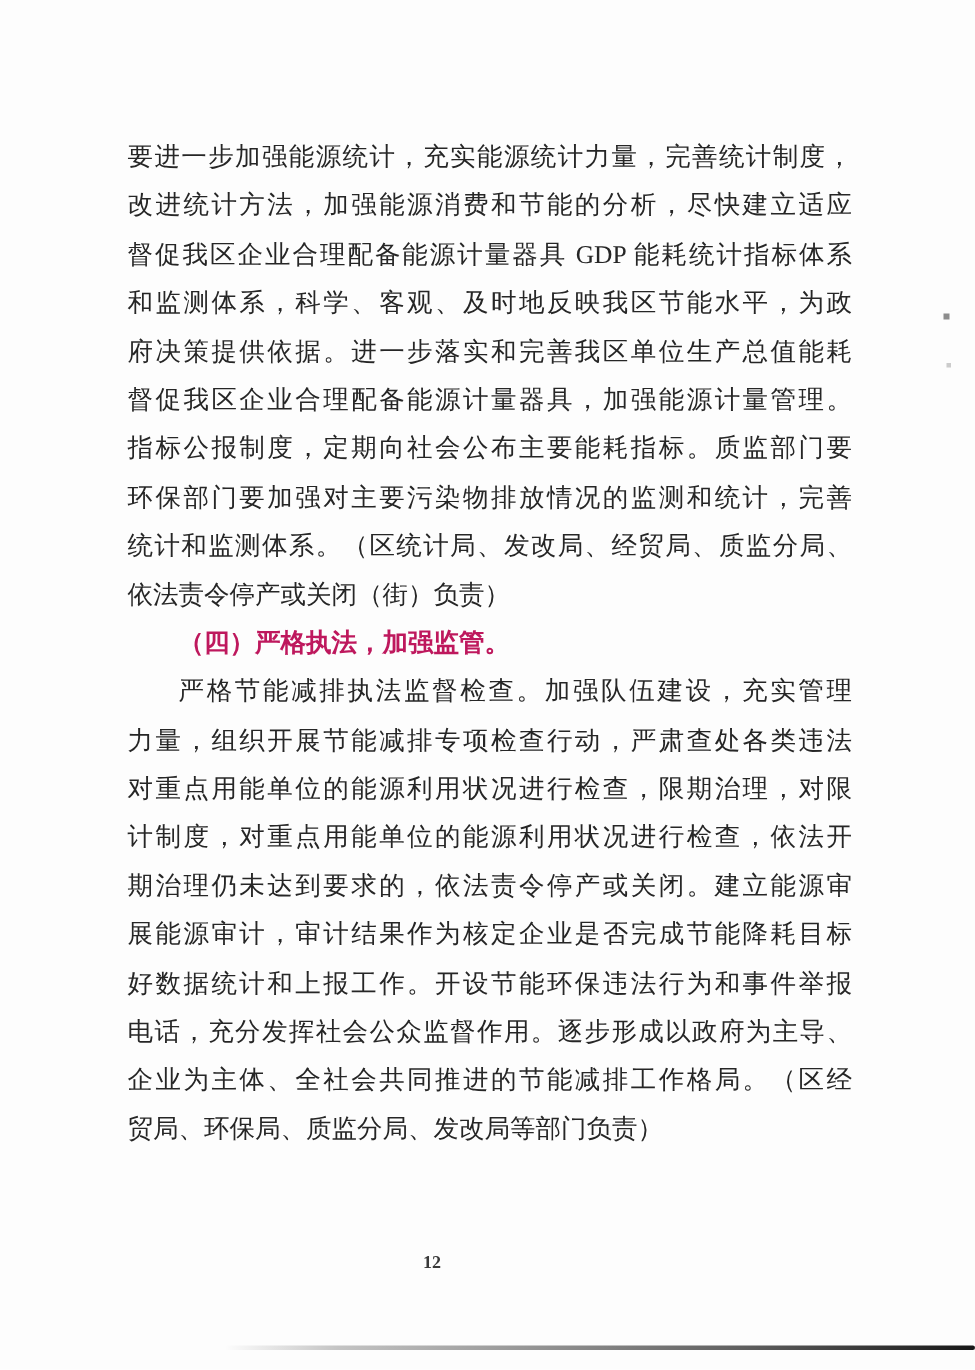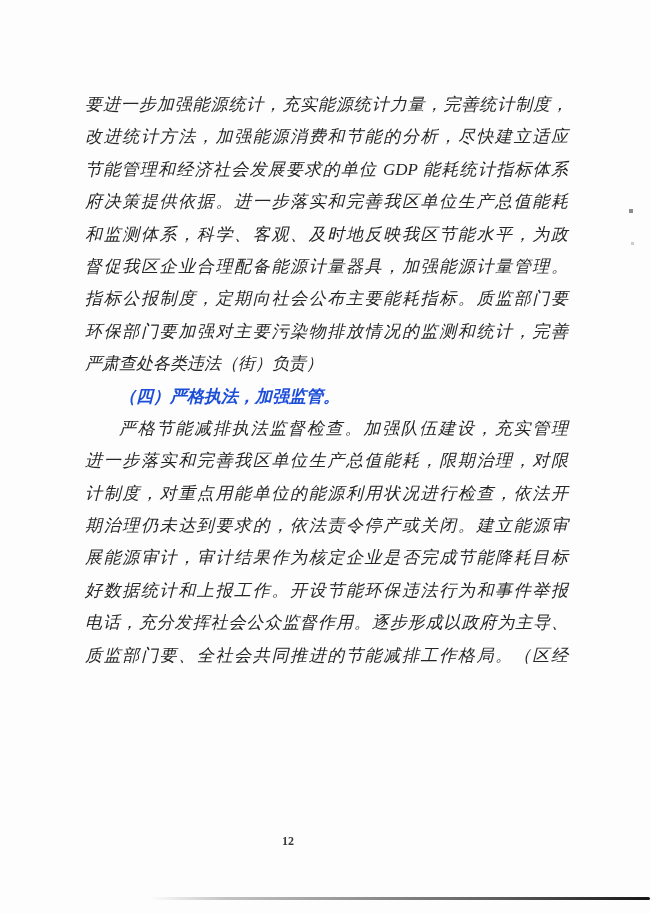--- a/index.html
+++ b/index.html
@@ -16,35 +16,34 @@
     inset: 0;
     background: #fdfdfd;
   }
   .text-block {
     position: absolute;
     left: 85px;
     top: 89px;
     width: 483px;
     font-size: 17px;
     color: #262626;
-    font-style: italic;
   }
   .line {
     height: 32.4px;
     line-height: 32.4px;
     text-align: justify;
     text-align-last: left;
     white-space: nowrap;
   }
   .line.just {
     white-space: normal;
     text-align-last: justify;
   }
   .line.indent { text-indent: 2em; }
-  .line.bold { font-weight: bold; color: #1d4ed8; }
+  .line.bold { font-weight: bold; color: #be185d; }
   .page-number {
     position: absolute;
     top: 834px;
     left: 0;
     width: 576px;
     height: 20px;
     text-align: center;
     font-size: 12px;
     font-weight: bold;
     color: #3a3a3a;
@@ -81,34 +80,37 @@
     background: #cccccc;
   }
 </style>
 </head>
 <body>
 
 <div class="page">
   <div class="text-block">
       <div class="line just">要进一步加强能源统计，充实能源统计力量，完善统计制度，</div>
       <div class="line just">改进统计方法，加强能源消费和节能的分析，尽快建立适应</div>
-      <div class="line just">节能管理和经济社会发展要求的单位 GDP 能耗统计指标体系</div>
+      <div class="line just">督促我区企业合理配备能源计量器具 GDP 能耗统计指标体系</div>
+      <div class="line just">和监测体系，科学、客观、及时地反映我区节能水平，为政</div>
       <div class="line just">府决策提供依据。进一步落实和完善我区单位生产总值能耗</div>
-      <div class="line just">和监测体系，科学、客观、及时地反映我区节能水平，为政</div>
       <div class="line just">督促我区企业合理配备能源计量器具，加强能源计量管理。</div>
       <div class="line just">指标公报制度，定期向社会公布主要能耗指标。质监部门要</div>
       <div class="line just">环保部门要加强对主要污染物排放情况的监测和统计，完善</div>
-      <div class="line">严肃查处各类违法（街）负责）</div>
+      <div class="line just">统计和监测体系。（区统计局、发改局、经贸局、质监分局、</div>
+      <div class="line">依法责令停产或关闭（街）负责）</div>
       <div class="line indent bold">（四）严格执法，加强监管。</div>
       <div class="line just indent">严格节能减排执法监督检查。加强队伍建设，充实管理</div>
-      <div class="line just">进一步落实和完善我区单位生产总值能耗，限期治理，对限</div>
+      <div class="line just">力量，组织开展节能减排专项检查行动，严肃查处各类违法</div>
+      <div class="line just">对重点用能单位的能源利用状况进行检查，限期治理，对限</div>
       <div class="line just">计制度，对重点用能单位的能源利用状况进行检查，依法开</div>
       <div class="line just">期治理仍未达到要求的，依法责令停产或关闭。建立能源审</div>
       <div class="line just">展能源审计，审计结果作为核定企业是否完成节能降耗目标</div>
       <div class="line just">好数据统计和上报工作。开设节能环保违法行为和事件举报</div>
       <div class="line just">电话，充分发挥社会公众监督作用。逐步形成以政府为主导、</div>
-      <div class="line just">质监部门要、全社会共同推进的节能减排工作格局。（区经</div>
+      <div class="line just">企业为主体、全社会共同推进的节能减排工作格局。（区经</div>
+      <div class="line">贸局、环保局、质监分局、发改局等部门负责）</div>
     </div>
   <div class="page-number">12</div>
   <div class="scan-edge-line"></div>
   <div class="speck-1"></div>
   <div class="speck-2"></div>
 </div>
 
 </body></html>

